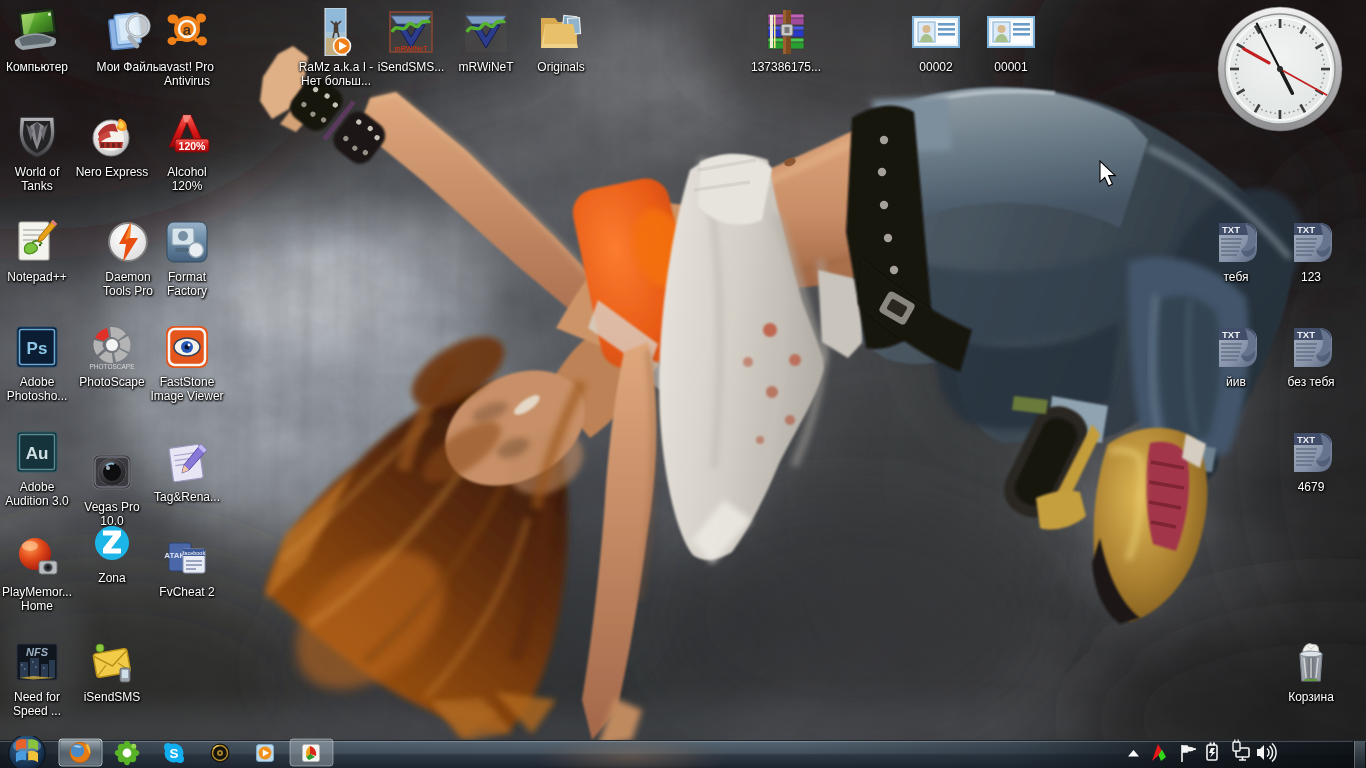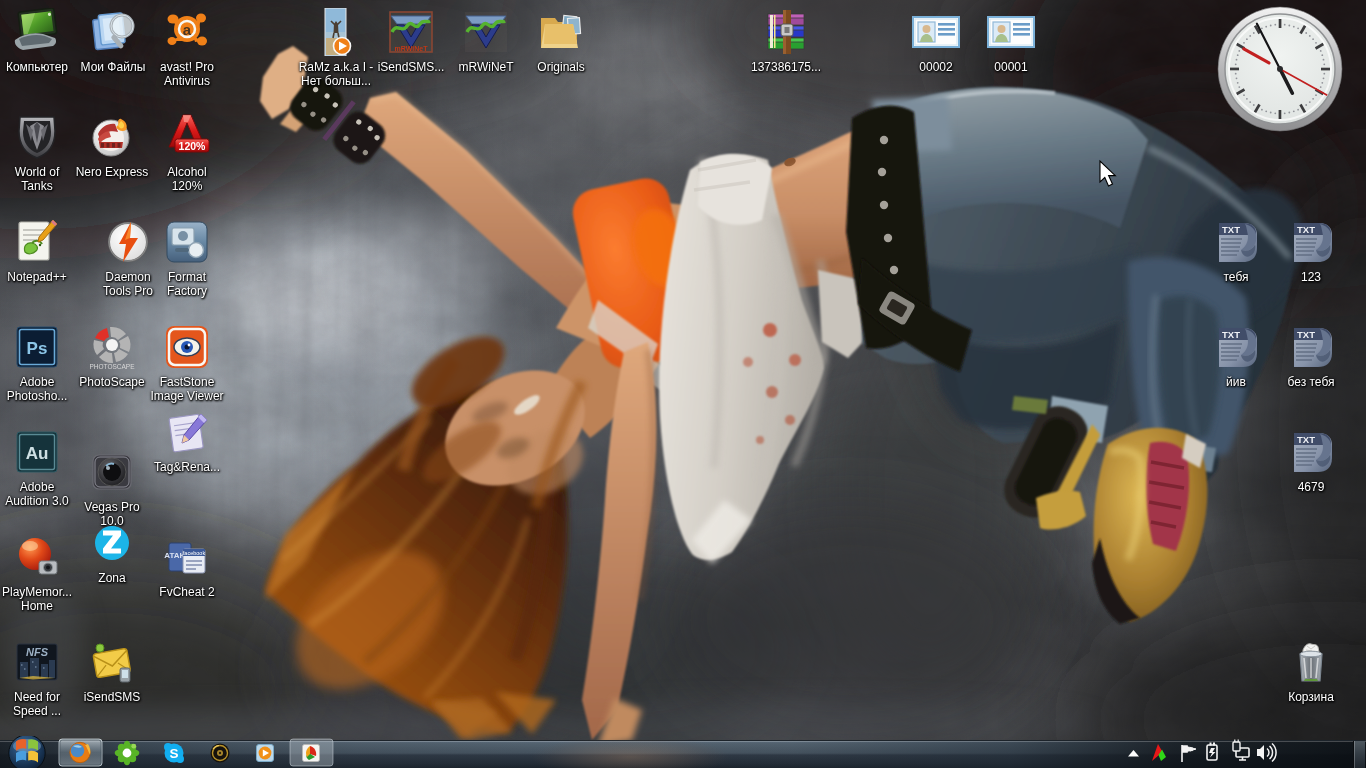--- a/index.html
+++ b/index.html
@@ -304,21 +304,21 @@
           <rect x="7" y="2" width="36" height="26" rx="2.5" fill="#22301f" stroke="#151d12" stroke-width="1.5"></rect>
 <rect x="10" y="5" width="30" height="20" fill="url(#lg1_laptop378)"></rect>
           <path d="M10,5 L24,5 L14,25 L10,25 Z" fill="#b8e08a" opacity="0.45"></path>
 <circle cx="38" cy="8" r="1.6" fill="#d8e8c8"></circle>
         </g>
 <path d="M2,32 C10,26 20,24 30,26 L42,30 C44,33 43,36 40,38 L10,42 C4,40 1,36 2,32 Z" fill="#9aa4a8"></path>
 <path d="M6,31 C14,27 24,26 32,28 L39,31 L36,35 L9,38 Z" fill="#5f6a70"></path>
       </svg></div>
     <div class="lb">Компьютер</div>
   </div>
-<div class="icon" style="left:74px;top:8px">
+<div class="icon" style="left:90px;top:8px">
     <div class="im"><svg class="im" viewBox="0 0 48 48" width="48" height="48">
         <g transform="rotate(-6 22 24)">
           <rect x="5" y="10" width="24" height="30" rx="2" fill="#8fb4e4" stroke="#4f7cb8" stroke-width="1.5"></rect>
 <rect x="11" y="6" width="24" height="30" rx="2" fill="#b9d6f2" stroke="#669ad0" stroke-width="1.5"></rect>
 <rect x="15" y="10" width="16" height="22" fill="#d8e9f8"></rect>
         </g>
 <rect x="26" y="26" width="5" height="16" rx="2.5" fill="#a8b0b6" transform="rotate(-40 28 34)"></rect>
 <circle cx="33" cy="18" r="11" fill="#eaf2f8" fill-opacity="0.8" stroke="#a8b0b6" stroke-width="3"></circle>
 <circle cx="33" cy="18" r="11" fill="none" stroke="#d8e2e8" stroke-width="1"></circle>
       </svg></div>
@@ -591,21 +591,21 @@
         </defs>
 <rect x="5" y="7" width="38" height="34" rx="6" fill="#3a3a40" stroke="#6a6a72" stroke-width="1.2"></rect>
 <rect x="7" y="9" width="34" height="30" rx="5" fill="none" stroke="#8a8a94" stroke-width="1"></rect>
 <circle cx="24" cy="24" r="14" fill="url(#vg_vegas112428)" stroke="#555" stroke-width="1"></circle>
 <circle cx="24" cy="24" r="9" fill="#0e0e10"></circle>
         <path d="M18,18 A8,8 0 0 1 26,16" stroke="#8ab4d0" stroke-width="2" fill="none"></path>
 <circle cx="20" cy="20" r="2" fill="#c8dce8" opacity="0.8"></circle>
       </svg></div>
     <div class="lb">Vegas Pro<br>10.0</div>
   </div>
-<div class="icon" style="left:148px;top:408px">
+<div class="icon" style="left:148px;top:438px">
     <div class="im"><svg class="im" viewBox="0 0 48 48" width="48" height="48">
         <g transform="rotate(-8 24 24)">
           <rect x="8" y="8" width="30" height="34" rx="2" fill="#e8e6f4" stroke="#9a96c0" stroke-width="1.2"></rect>
 <g stroke="#a8a4cc" stroke-width="1.2">
             <path d="M12,16 L34,16"></path>
             <path d="M12,21 L34,21"></path>
             <path d="M12,26 L30,26"></path>
           </g>
         </g>
 <path d="M38,6 L44,12 L26,32 L19,35 L21,27 Z" fill="#8878d8" stroke="#5a4aa8" stroke-width="1"></path>

